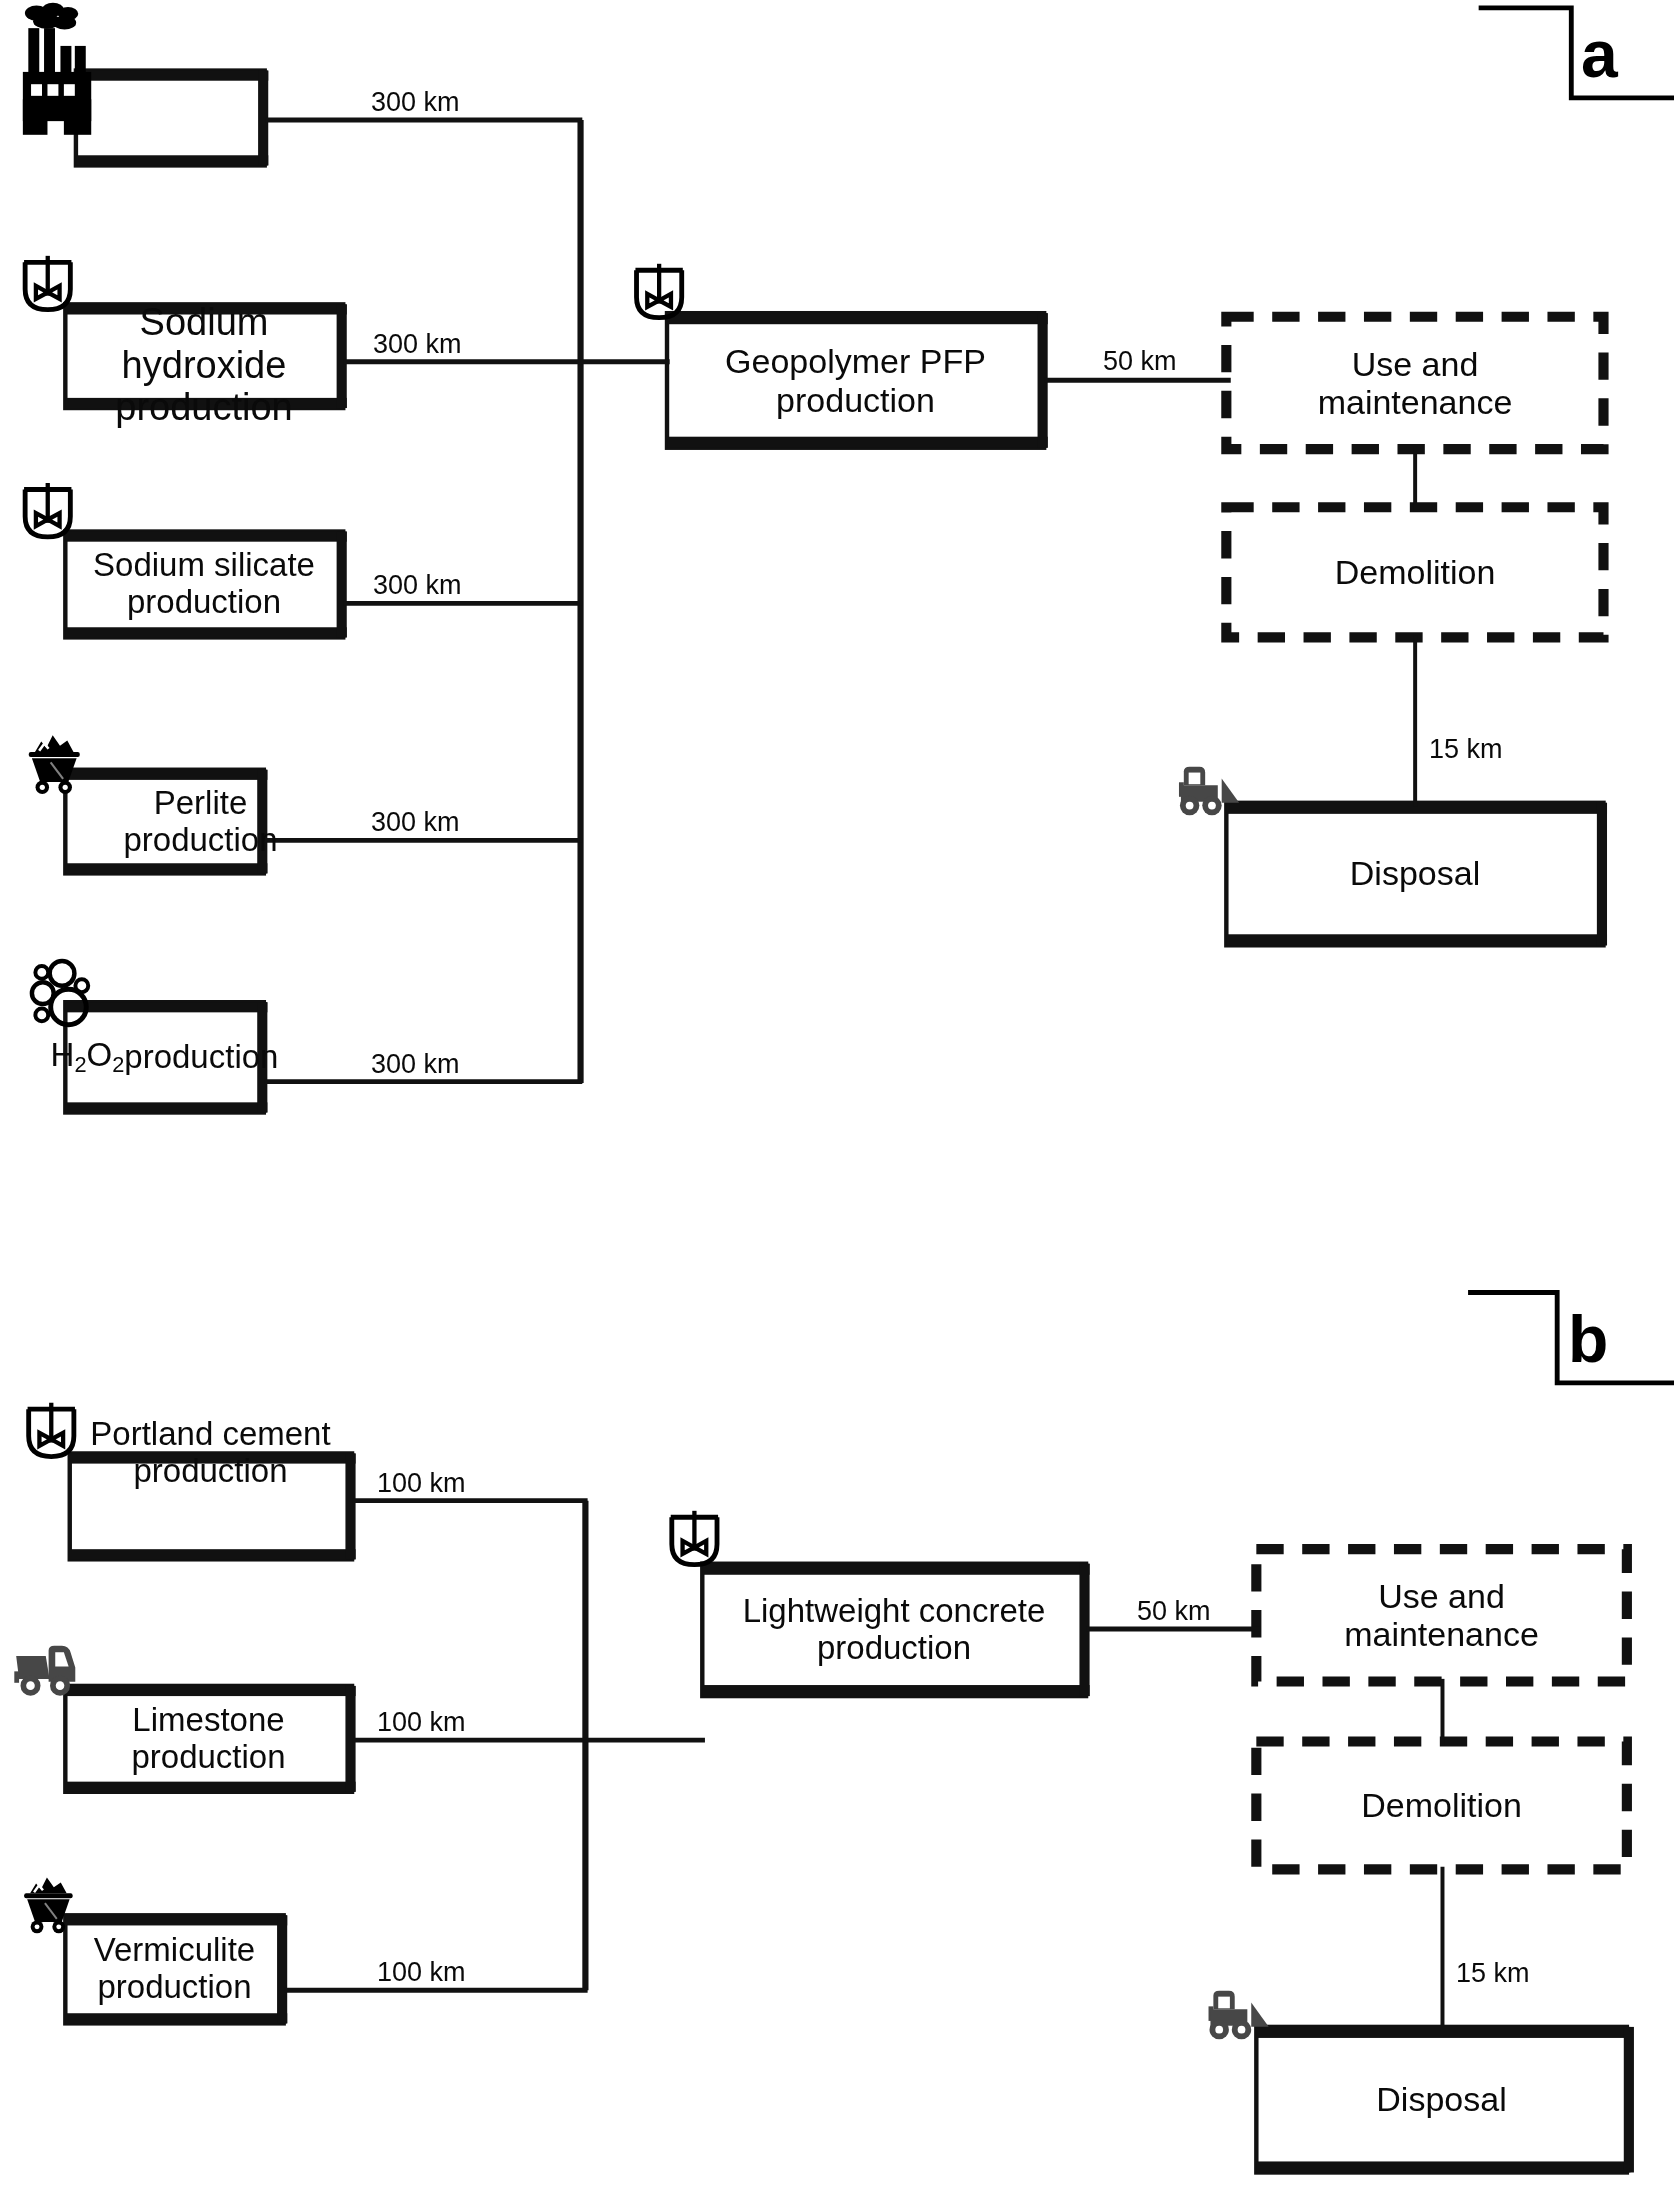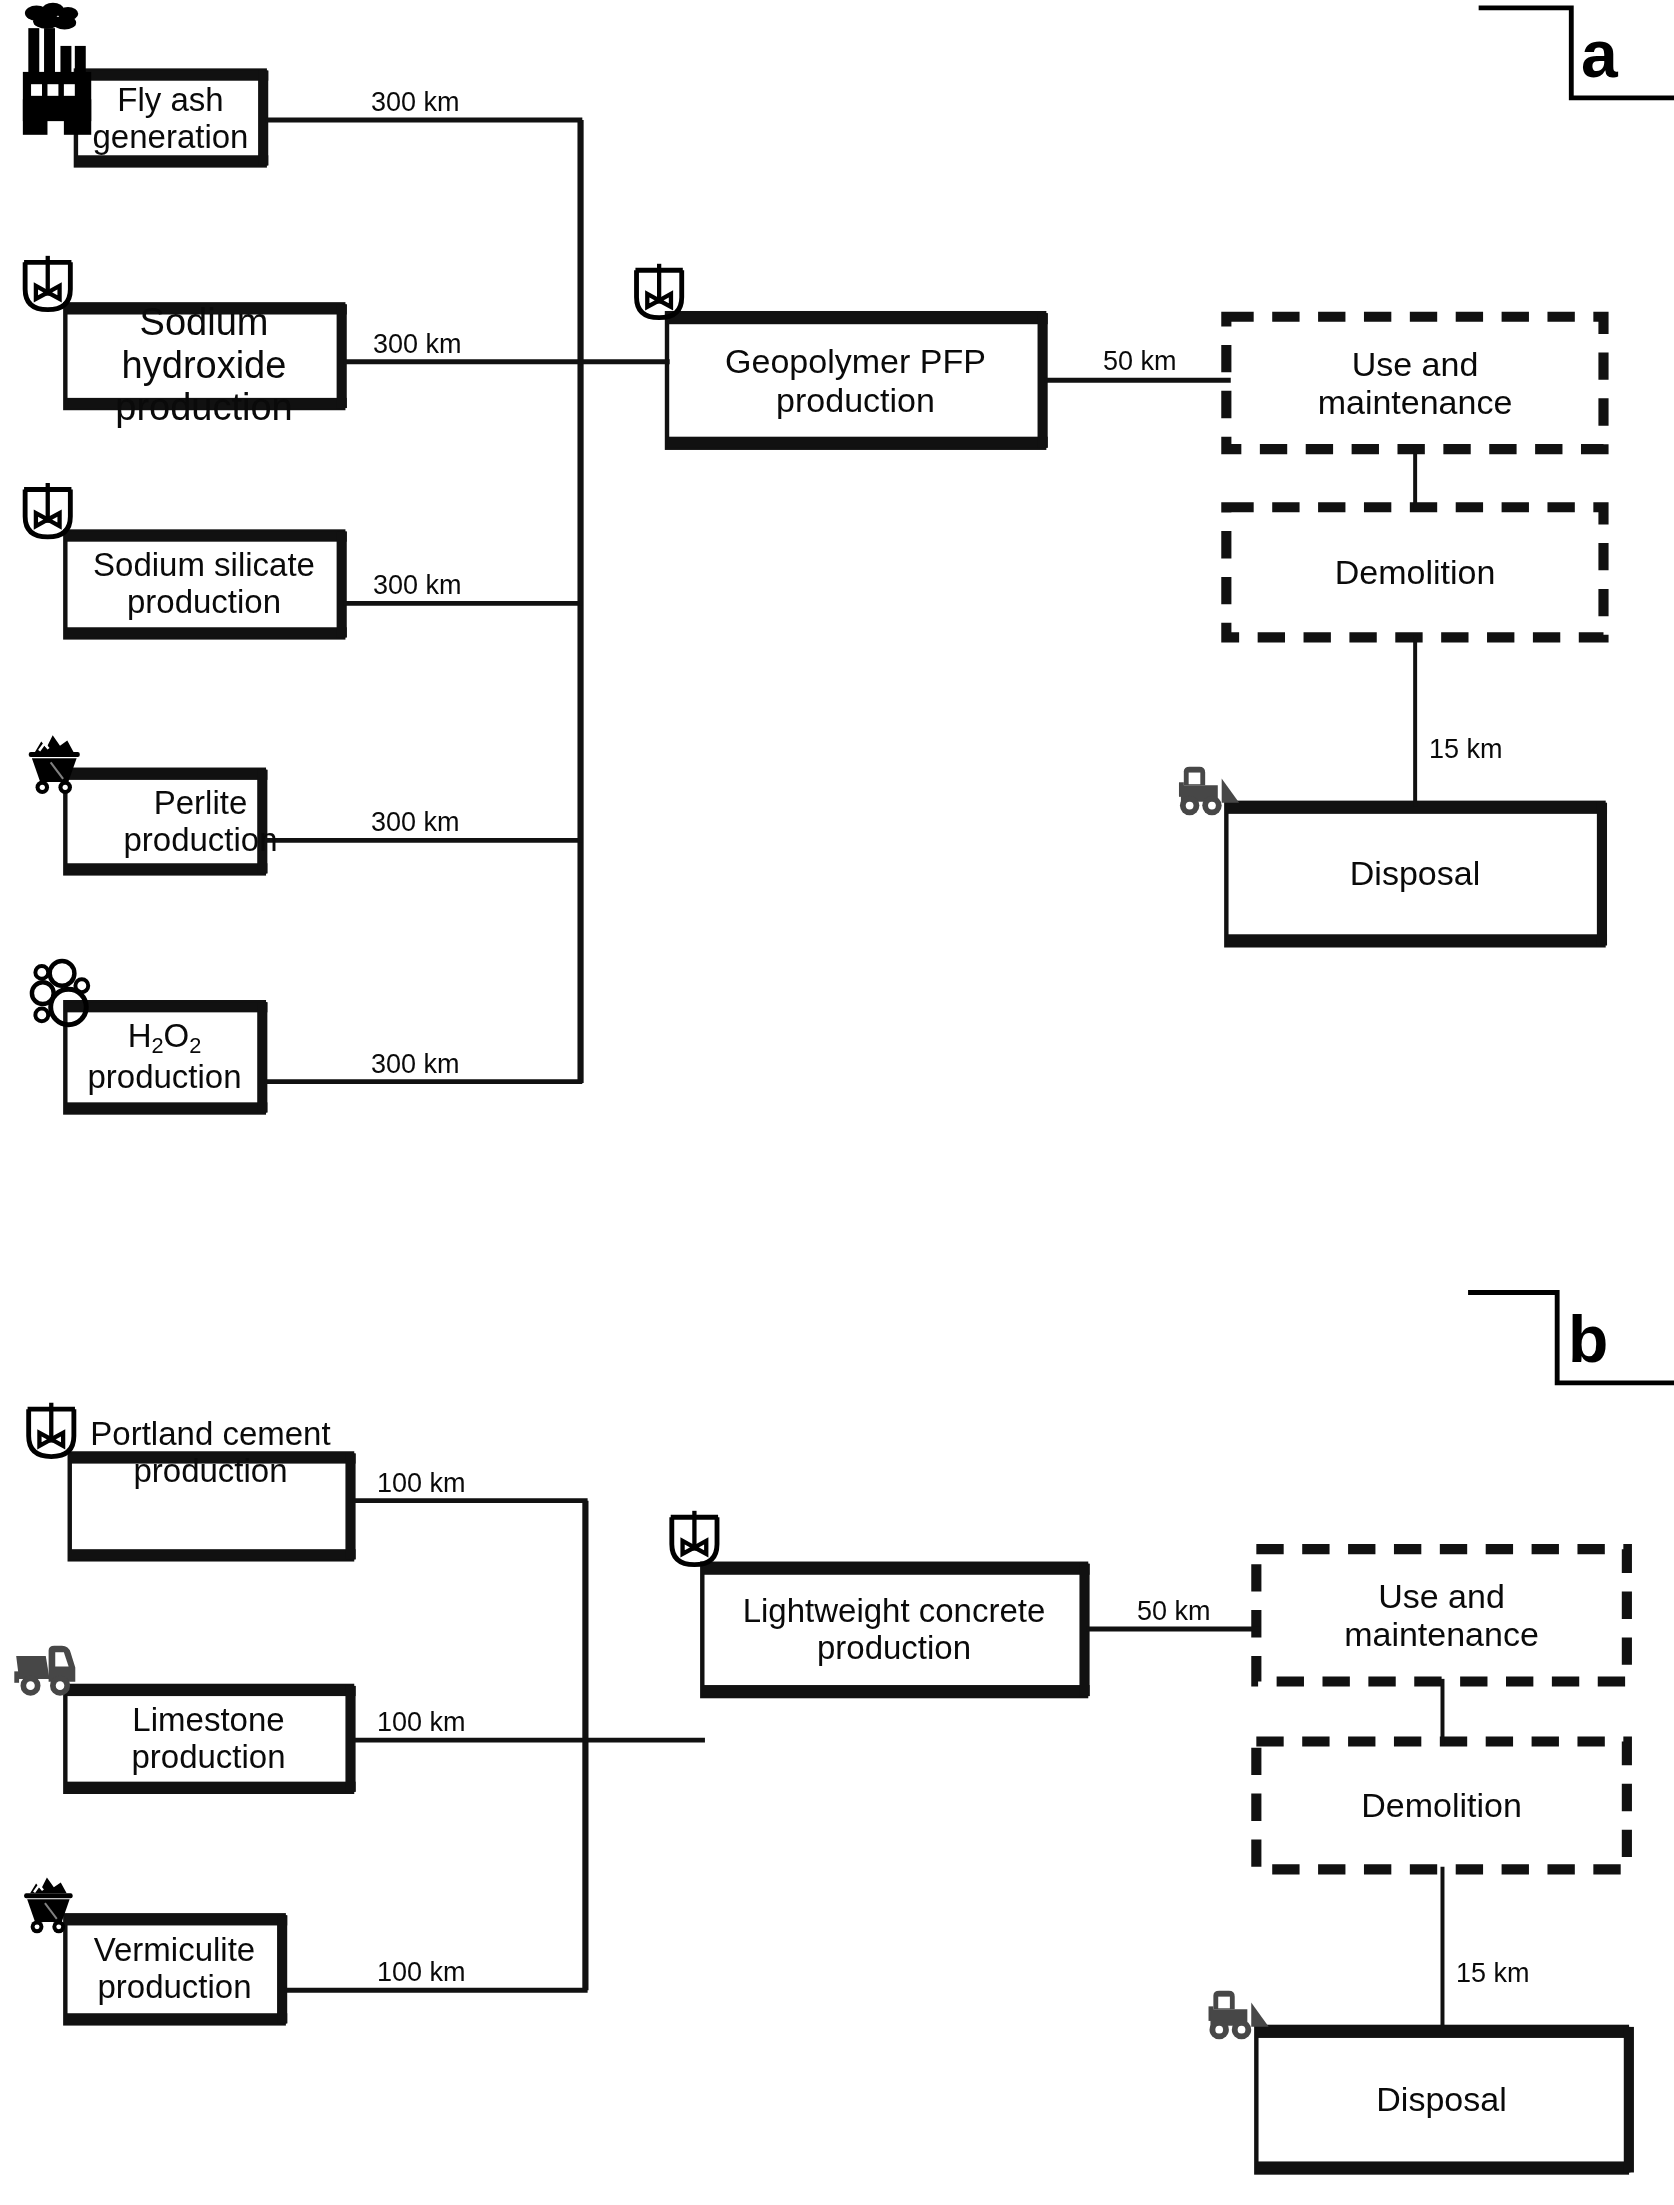--- a/index.html
+++ b/index.html
@@ -309,33 +309,31 @@
         <use href="#reactorIcon"></use>
       </g>
     <g transform="translate(2722,4500) scale(1.10)">
         <use href="#loaderIcon"></use>
       </g>
   </svg>
 
   <div class="panellbl" style="left:1581px;top:21px;">a</div>
   <div class="panellbl" style="left:1568px;top:1306px;">b</div>
 
-  <div class="boxtxt" style="left:78px;top:71px;width:185px;height:95px;font-size:33px;">Fly ash
-generation</div>
 
   <div class="boxtxt" style="left:67px;top:313px;width:274px;height:104px;font-size:38px;">Sodium hydroxide
 production</div>
 
   <div class="boxtxt" style="left:67px;top:531px;width:274px;height:106px;font-size:33px;">Sodium silicate
 production</div>
 
   <div class="boxtxt" style="left:67px;top:770px;width:195px;height:104px;font-size:33px;padding-left:36px;">Perlite
 production</div>
 
-  <div class="boxtxt" style="left:67px;top:1002px;width:195px;height:110px;font-size:33px;flex-direction:column;">
+  <div class="boxtxt" style="left:67px;top:1002px;width:195px;height:110px;font-size:33px;flex-direction:row;">
     <span>H<sub>2</sub>O<sub>2</sub></span>
     <span>production</span>
   </div>
 
   <div class="boxtxt" style="left:669px;top:313px;width:373px;height:135px;font-size:34px;">Geopolymer PFP
 production</div>
 
   <div class="boxtxt" style="left:1229px;top:317px;width:372px;height:132px;font-size:34px;">Use and
 maintenance</div>
 

